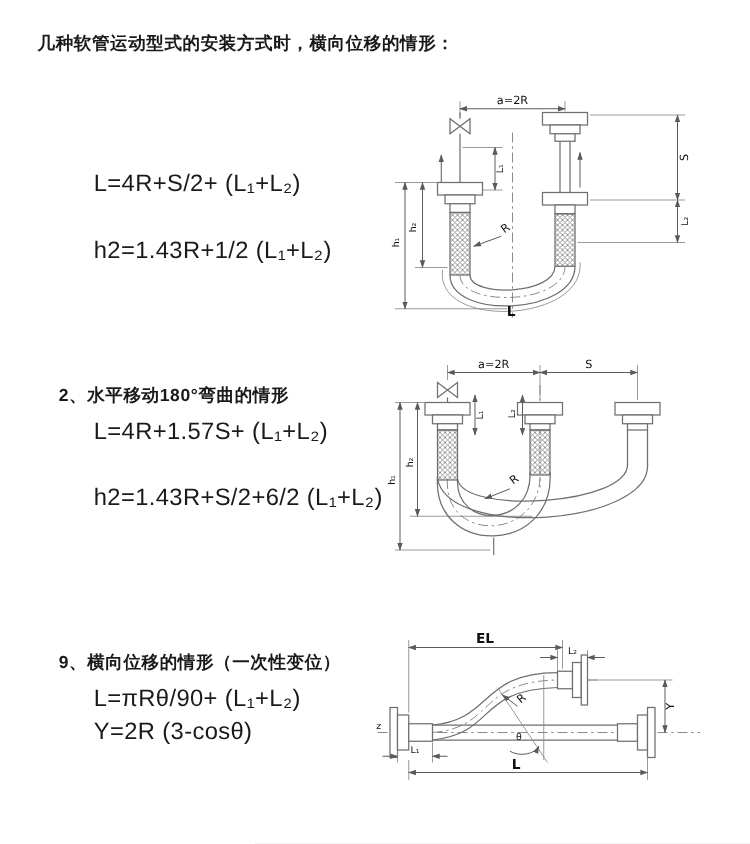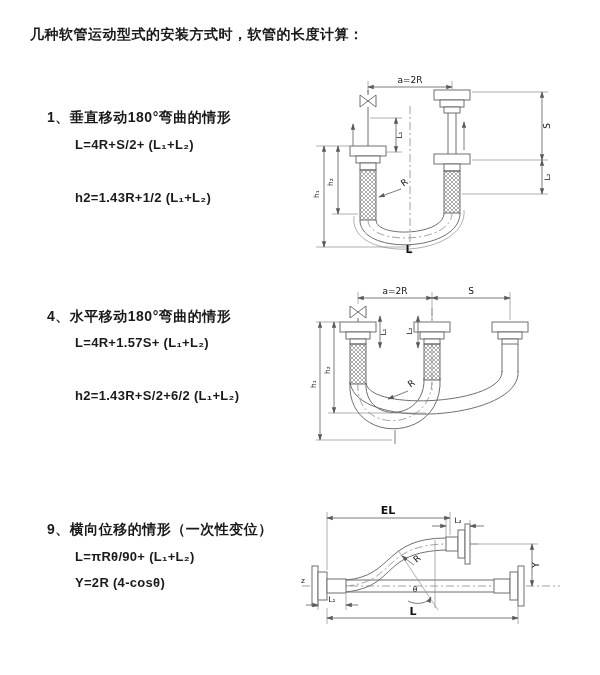--- a/index.html
+++ b/index.html
@@ -7,51 +7,50 @@
     position:relative;width:600px;height:675px;background:#ffffff;
     font-family:"Liberation Sans","DejaVu Sans",sans-serif;color:#1a1a1a;overflow:hidden;
   }
   .title{
     position:absolute;left:30px;top:26px;font-size:14px;font-weight:600;letter-spacing:.5px;
   }
   .sec-heading{
     position:absolute;font-size:14px;font-weight:600;letter-spacing:.5px;white-space:nowrap;
   }
   .formula{
-    position:absolute;font-size:13px;font-weight:700;letter-spacing:.3px;white-space:nowrap;
+    position:absolute;font-size:19px;font-weight:400;letter-spacing:.3px;white-space:nowrap;
   }
   .diag{position:absolute;}
   svg .ln{fill:none;stroke:#6f6f6f;stroke-width:1;}
   svg .thin{fill:none;stroke:#8c8c8c;stroke-width:.7;}
   svg .dim{fill:none;stroke:#5a5a5a;stroke-width:.8;}
   svg .cl{fill:none;stroke:#7a7a7a;stroke-width:.7;stroke-dasharray:8 3 2 3;}
   svg .part{fill:#ffffff;stroke:#6f6f6f;stroke-width:1;}
   svg .hat{fill:url(#hatch);stroke:#6f6f6f;stroke-width:1;}
   svg text{font-family:"DejaVu Sans","Liberation Sans",sans-serif;font-size:9px;fill:#111;}
   svg text.big{font-size:11px;font-weight:bold;}
   svg text.sm{font-size:7.5px;}
 </style>
 </head>
 <body>
 
 <div class="page">
 
-  <div class="title">几种软管运动型式的安装方式时，软管的长度计算：</div>
-
-  <div class="sec-heading" style="left:47px;top:109px">1、垂直移动180°弯曲的情形</div>
+  <div class="title">几种软管运动型式的安装方式时，横向位移的情形：</div>
+
   <div class="formula" style="left:75px;top:137px">L=4R+S/2+ (L₁+L₂)</div>
   <div class="formula" style="left:75px;top:190px">h2=1.43R+1/2 (L₁+L₂)</div>
 
-  <div class="sec-heading" style="left:47px;top:308px">4、水平移动180°弯曲的情形</div>
+  <div class="sec-heading" style="left:47px;top:308px">2、水平移动180°弯曲的情形</div>
   <div class="formula" style="left:75px;top:335px">L=4R+1.57S+ (L₁+L₂)</div>
   <div class="formula" style="left:75px;top:388px">h2=1.43R+S/2+6/2 (L₁+L₂)</div>
 
   <div class="sec-heading" style="left:47px;top:521px">9、横向位移的情形（一次性变位）</div>
   <div class="formula" style="left:75px;top:549px">L=πRθ/90+ (L₁+L₂)</div>
-  <div class="formula" style="left:75px;top:575px">Y=2R (4-cosθ)</div>
+  <div class="formula" style="left:75px;top:575px">Y=2R (3-cosθ)</div>
 
   <svg class="diag" style="left:306px;top:64px" width="285" height="195" viewBox="0 0 285 195">
     <defs>
       <marker id="arr" viewBox="0 0 10 10" refX="9" refY="5" markerWidth="8" markerHeight="8" orient="auto-start-reverse">
         <path d="M0,1.6 L10,5 L0,8.4 Z" fill="#5a5a5a"></path>
       </marker>
       <pattern id="hatch" width="4" height="4" patternUnits="userSpaceOnUse">
         <path d="M0,0 L4,4 M4,0 L0,4" stroke="#8a8a8a" stroke-width="0.7"></path>
       </pattern>
     </defs>

